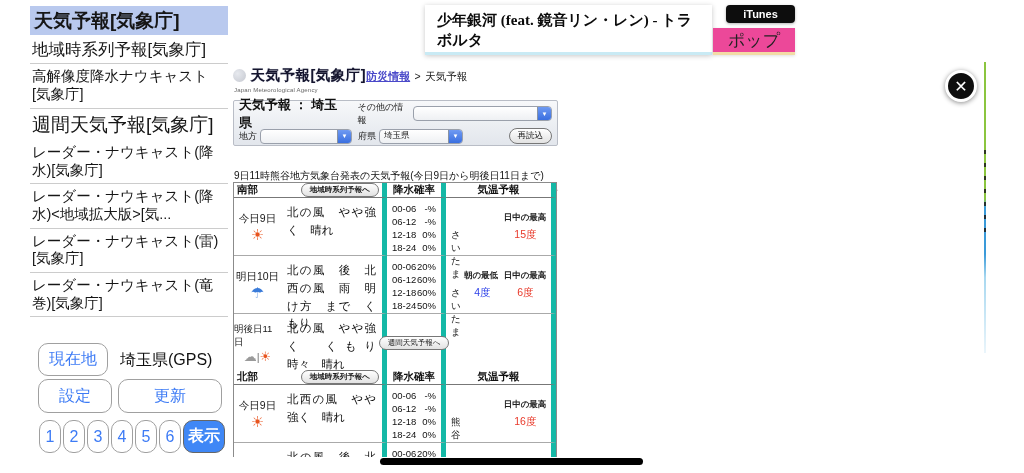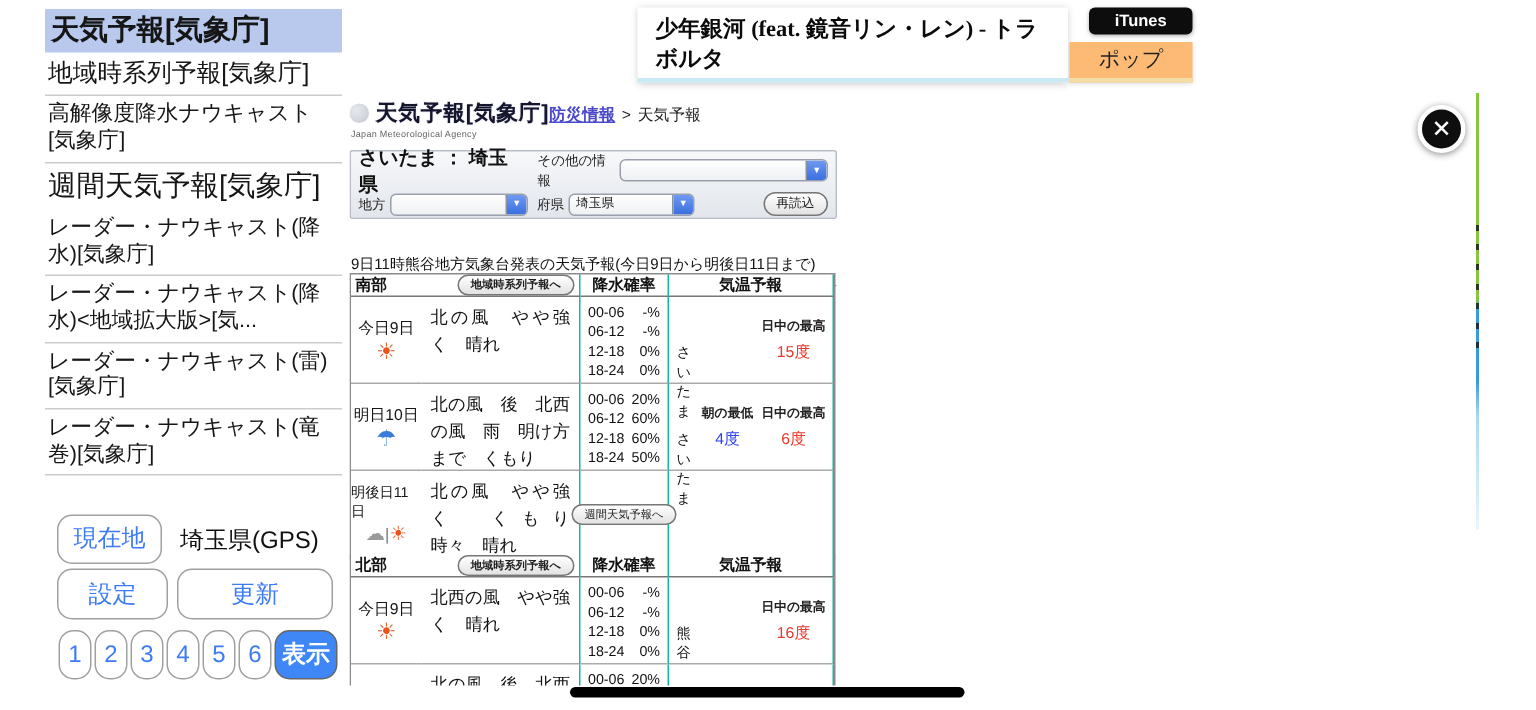--- a/index.html
+++ b/index.html
@@ -29,23 +29,23 @@
   #loc-text{position:absolute;left:120px;top:350px;font-size:16px;color:#111;}
 
   
   #music{left:425px;top:5px;width:287px;height:50px;background:#fff;
     border-bottom:3px solid var(--music_border);box-shadow:0 1px 5px rgba(0,0,0,.22);
     padding:6px 12px 4px;font-family:"Liberation Serif","DejaVu Serif",serif;
     font-weight:bold;font-size:15px;line-height:1.32;color:#0b0b0b;}
   #itunes-badge{left:726px;top:5px;width:69px;height:18px;background:#0d0d0d;border-radius:4px;
     color:#fff;font-size:11px;font-weight:bold;display:flex;align-items:center;justify-content:center;
     box-shadow:0 1px 3px rgba(0,0,0,.3);}
-  #genre-tag{left:713px;top:28px;width:82px;height:27px;background:#fdba74;
+  #genre-tag{left:713px;top:28px;width:82px;height:27px;background:#ec4899;
     border-bottom:3px solid var(--genre_border);box-shadow:0 1px 3px rgba(0,0,0,.12);
-    font-family:"Liberation Serif","DejaVu Serif",serif;font-size:14px;color:#222;
+    font-family:"Liberation Serif","DejaVu Serif",serif;font-size:17px;color:#222;
     display:flex;align-items:center;justify-content:center;}
 
   
   #close-btn{left:945px;top:70px;width:32px;height:32px;border-radius:50%;background:#0e0e0e;
     border:3px solid #fff;box-shadow:0 1px 5px rgba(0,0,0,.45);
     color:#fff;font-size:16px;font-weight:bold;display:flex;align-items:center;justify-content:center;cursor:pointer;}
   #color-strip{left:984px;top:62px;width:2px;height:291px;
     background:linear-gradient(180deg,var(--strip_green) 0%,var(--strip_green) 47%,
       var(--strip_blue) 50%,var(--strip_blue) 66%,#a8d8f0 74%,#eaf5fb 100%);}
   #strip-dashes{left:984px;top:150px;width:2px;height:90px;
@@ -79,21 +79,21 @@
 
   #warning-row{position:absolute;left:0;top:86px;width:325px;height:18px;margin-top:32px;}
   #warning-link{font-size:13.5px;font-weight:bold;color:var(--link_blue);text-decoration:underline;cursor:pointer;}
   #explain{position:absolute;right:0;top:3px;font-size:8.5px;color:#223;cursor:pointer;}
   #announce{position:absolute;left:1px;top:107px;font-size:10px;color:#111;}
 
   .ftable{position:absolute;left:0;width:324px;display:grid;grid-template-columns:47px 106px 59px 110px;
     border:1px solid #8b8b8b;background:#fff;}
   #table-south{top:120px;}
   #table-north{top:308px;border-top:none;}
-  .cell{border-right:1px solid #14b8a6;border-bottom:1px solid #aaa;position:relative;}
+  .cell{border-right:5px solid #14b8a6;border-bottom:1px solid #aaa;position:relative;}
   .cell:nth-child(4n){border-right:none;}
   .hc{height:15px;display:flex;align-items:center;font-size:10.5px;font-weight:bold;border-bottom:1px solid #777;}
   .h-region{grid-column:span 2;justify-content:space-between;padding:0 3px;}
   .h-center{justify-content:center;}
   .drow{height:58px;}
   .c-day{display:flex;flex-direction:column;align-items:center;justify-content:center;gap:1px;
     font-size:10.5px;color:#161616;}
   .icon{font-size:15px;line-height:1;}
   .i-sun{color:#e8541e;}
   .i-umb{color:#3a7bd9;}
@@ -159,21 +159,21 @@
     <div id="web-head">
       <span id="jma-logo"></span>
       <span id="ovl-title">天気予報[気象庁]</span><span id="nav-link">防災情報</span>
       <span class="nav-txt">&gt;</span>
       <span class="nav-txt">天気予報</span>
     </div>
     <div id="agency-en">Japan Meteorological Agency</div>
 
     <div id="panel">
       <div class="prow" id="prow1">
-        <span id="panel-title">さいたま ： 埼玉県</span>
+        <span id="panel-title">天気予報 ： 埼玉県</span>
         <span class="plabel" style="margin-left:14px;">その他の情報</span>
         <div class="dd" style="width:148px;margin-left:4px;">
           <span class="dd-val"></span>
           <span class="dd-btn">▼</span>
         </div>
       </div>
       <div class="prow" id="prow2">
         <span class="plabel">地方</span>
         <div class="dd" style="width:92px;margin-left:3px;">
           <span class="dd-val"></span>

